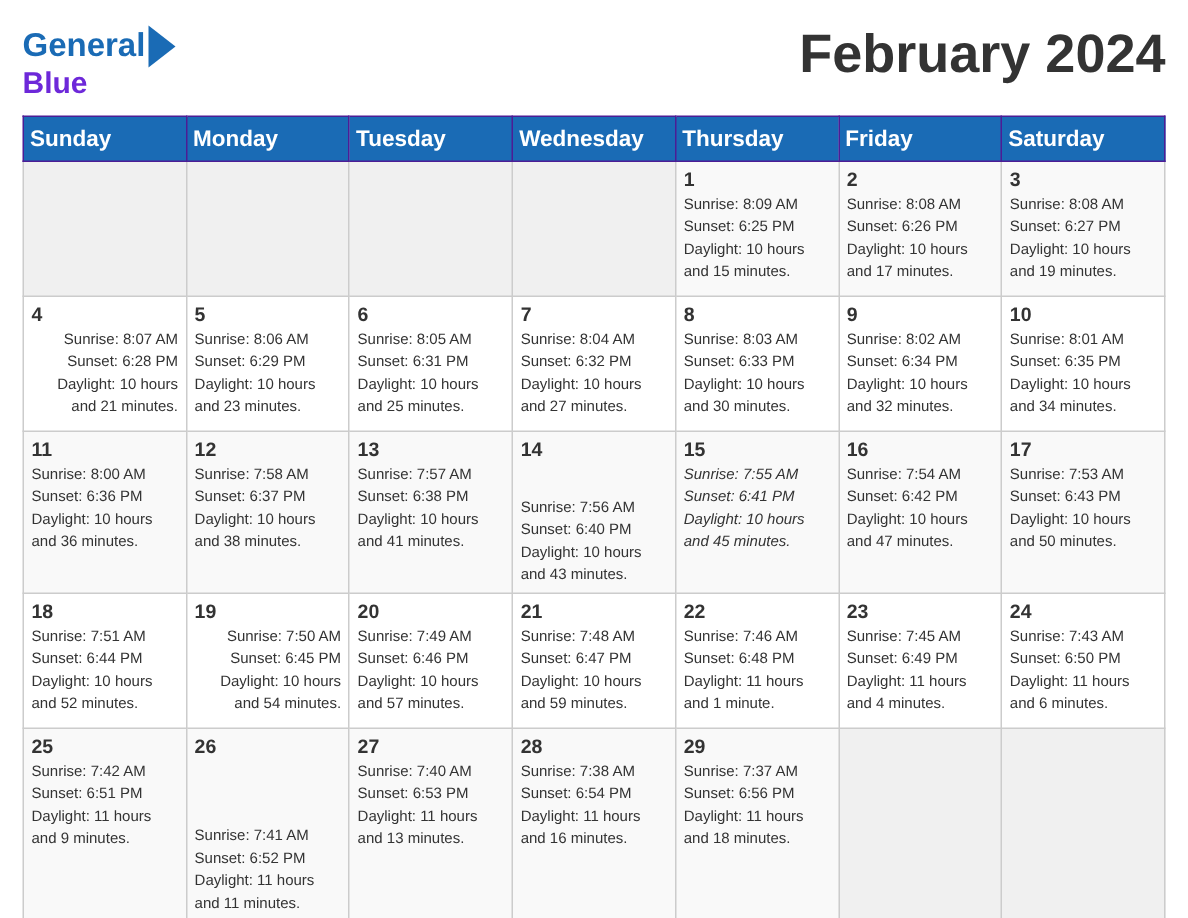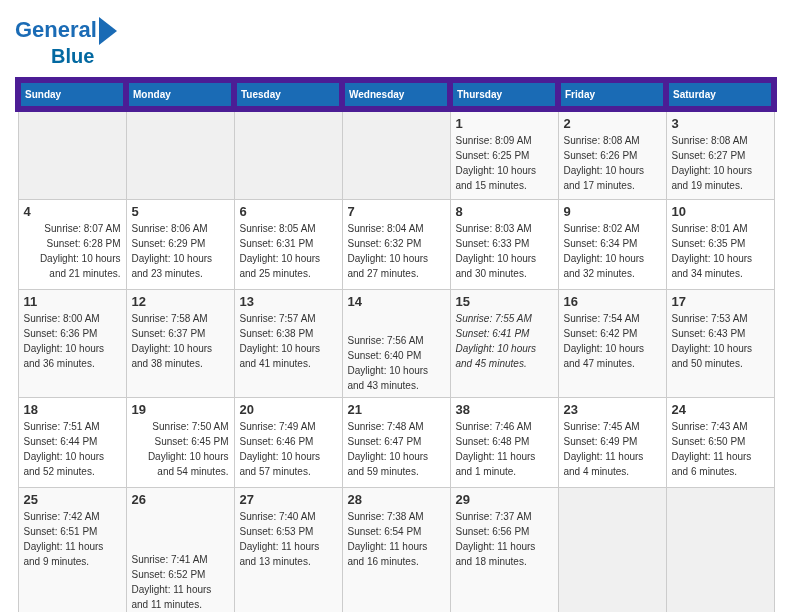--- a/index.html
+++ b/index.html
@@ -55,24 +55,24 @@
       width: 100%;
       border-collapse: collapse;
       table-layout: fixed;
     }
     thead tr {
       background: #1a6bb5;
       color: #fff;
     }
     thead th {
       padding: 6px 4px;
-      font-size: 10px;
+      font-size: 15px;
       font-weight: bold;
       text-align: left;
-      border: 6px solid #4c1d95;
+      border: 1px solid #4c1d95;
     }
     tbody td {
       vertical-align: top;
       border: 1px solid #ccc;
       padding: 4px 5px;
       font-size: 10.5px;
       color: #333;
       height: 90px;
     }
     .day-number {
@@ -98,24 +98,25 @@
 </head>
 <body>
 
 <div class="header">
   <div class="logo">
     <div style="display:flex; flex-direction:column; align-items:flex-start;">
       <div style="display:flex; align-items:center;">
         <span class="logo-text"><span>General</span></span>
         <div class="logo-arrow"></div>
       </div>
-      <span class="logo-text" style="color:#0369a1; font-size:20px;margin-left:36px;">Blue</span>
+      <span class="logo-text" style="color:#6d28d9; font-size:20px;">Blue</span>
     </div>
   </div>
   <div class="title-block">
+    <div class="month-title">February 2024</div>
   </div>
 </div>
 
 <table>
   <thead>
     <tr>
     <th>Sunday</th>
         <th>Monday</th>
         <th>Tuesday</th>
         <th>Wednesday</th>
@@ -277,21 +278,21 @@
 and 57 minutes.</div>
         </td>
         <td>
           <div class="day-number">21</div>
           <div class="day-info" style="white-space: pre-line;">Sunrise: 7:48 AM
 Sunset: 6:47 PM
 Daylight: 10 hours
 and 59 minutes.</div>
         </td>
         <td>
-          <div class="day-number">38</div>
+          <div class="day-number">22</div>
           <div class="day-info" style="white-space: pre-line;">Sunrise: 7:46 AM
 Sunset: 6:48 PM
 Daylight: 11 hours
 and 1 minute.</div>
         </td>
         <td>
           <div class="day-number">23</div>
           <div class="day-info" style="white-space: pre-line;">Sunrise: 7:45 AM
 Sunset: 6:49 PM
 Daylight: 11 hours

